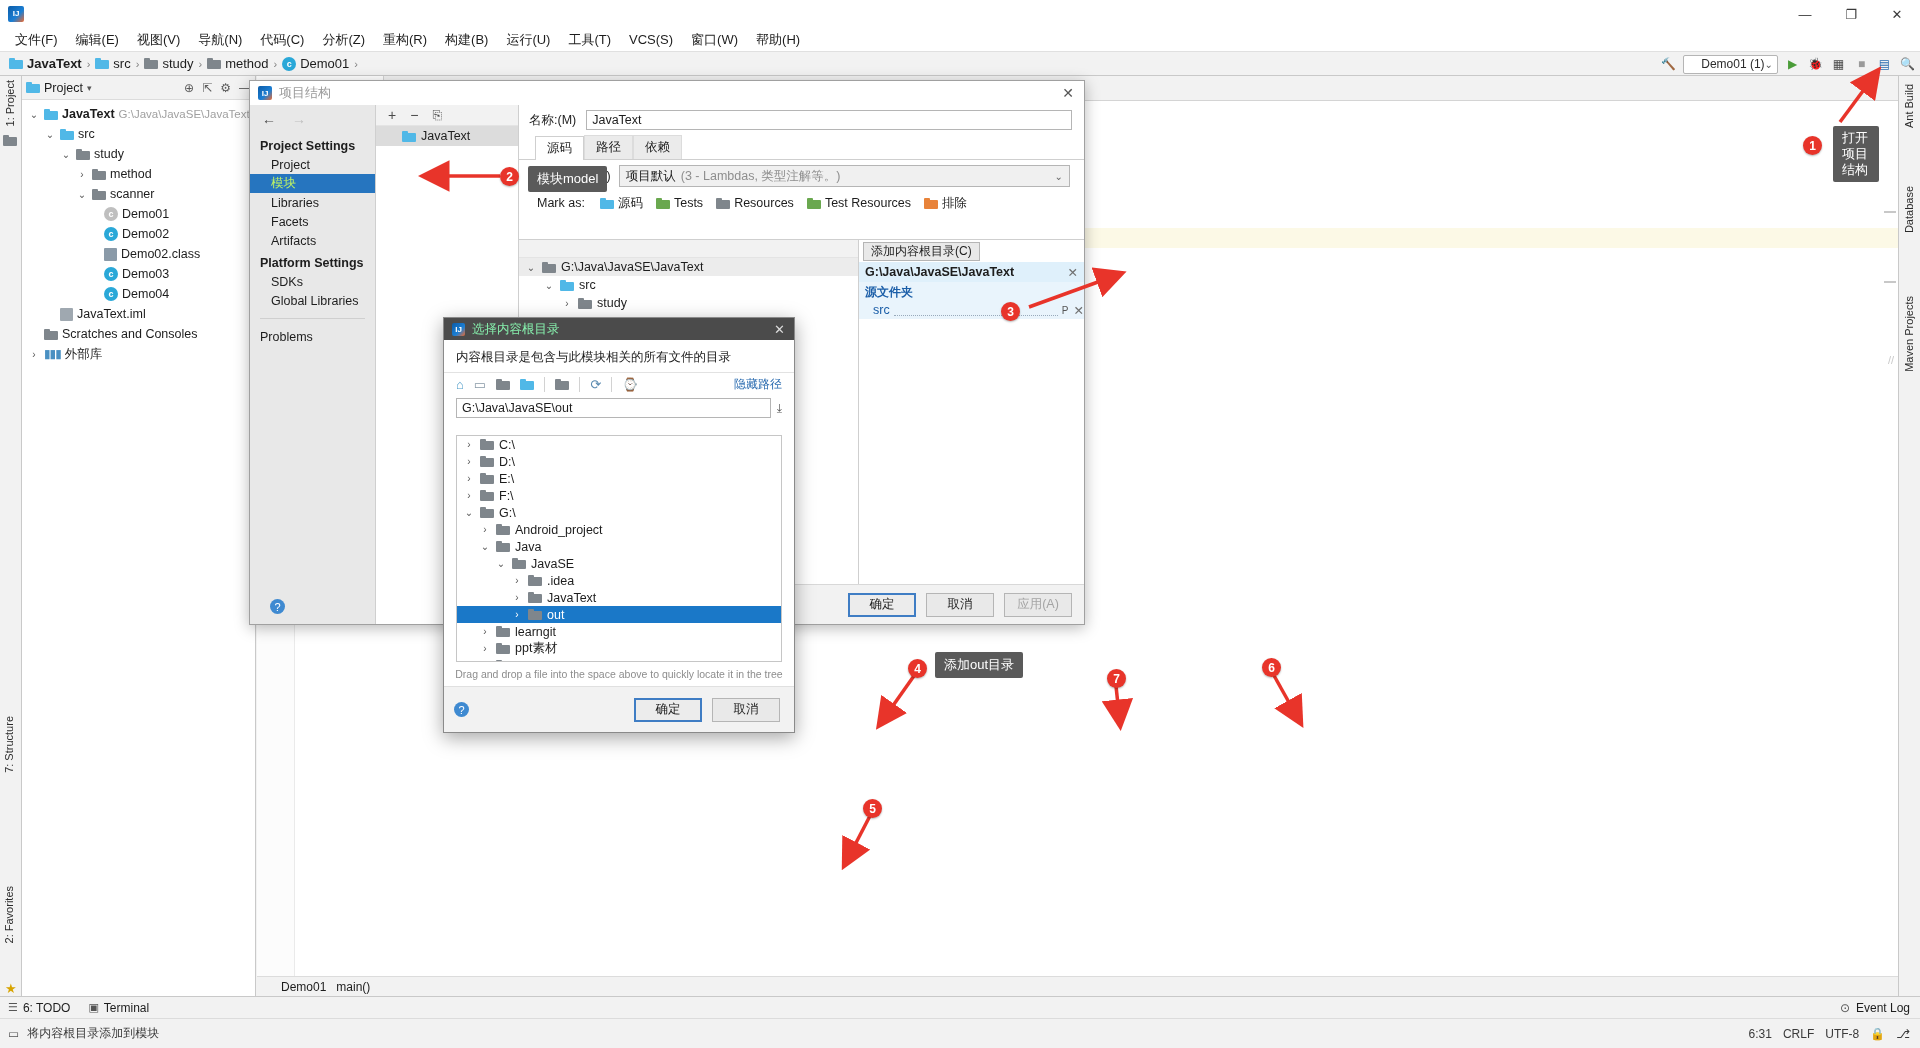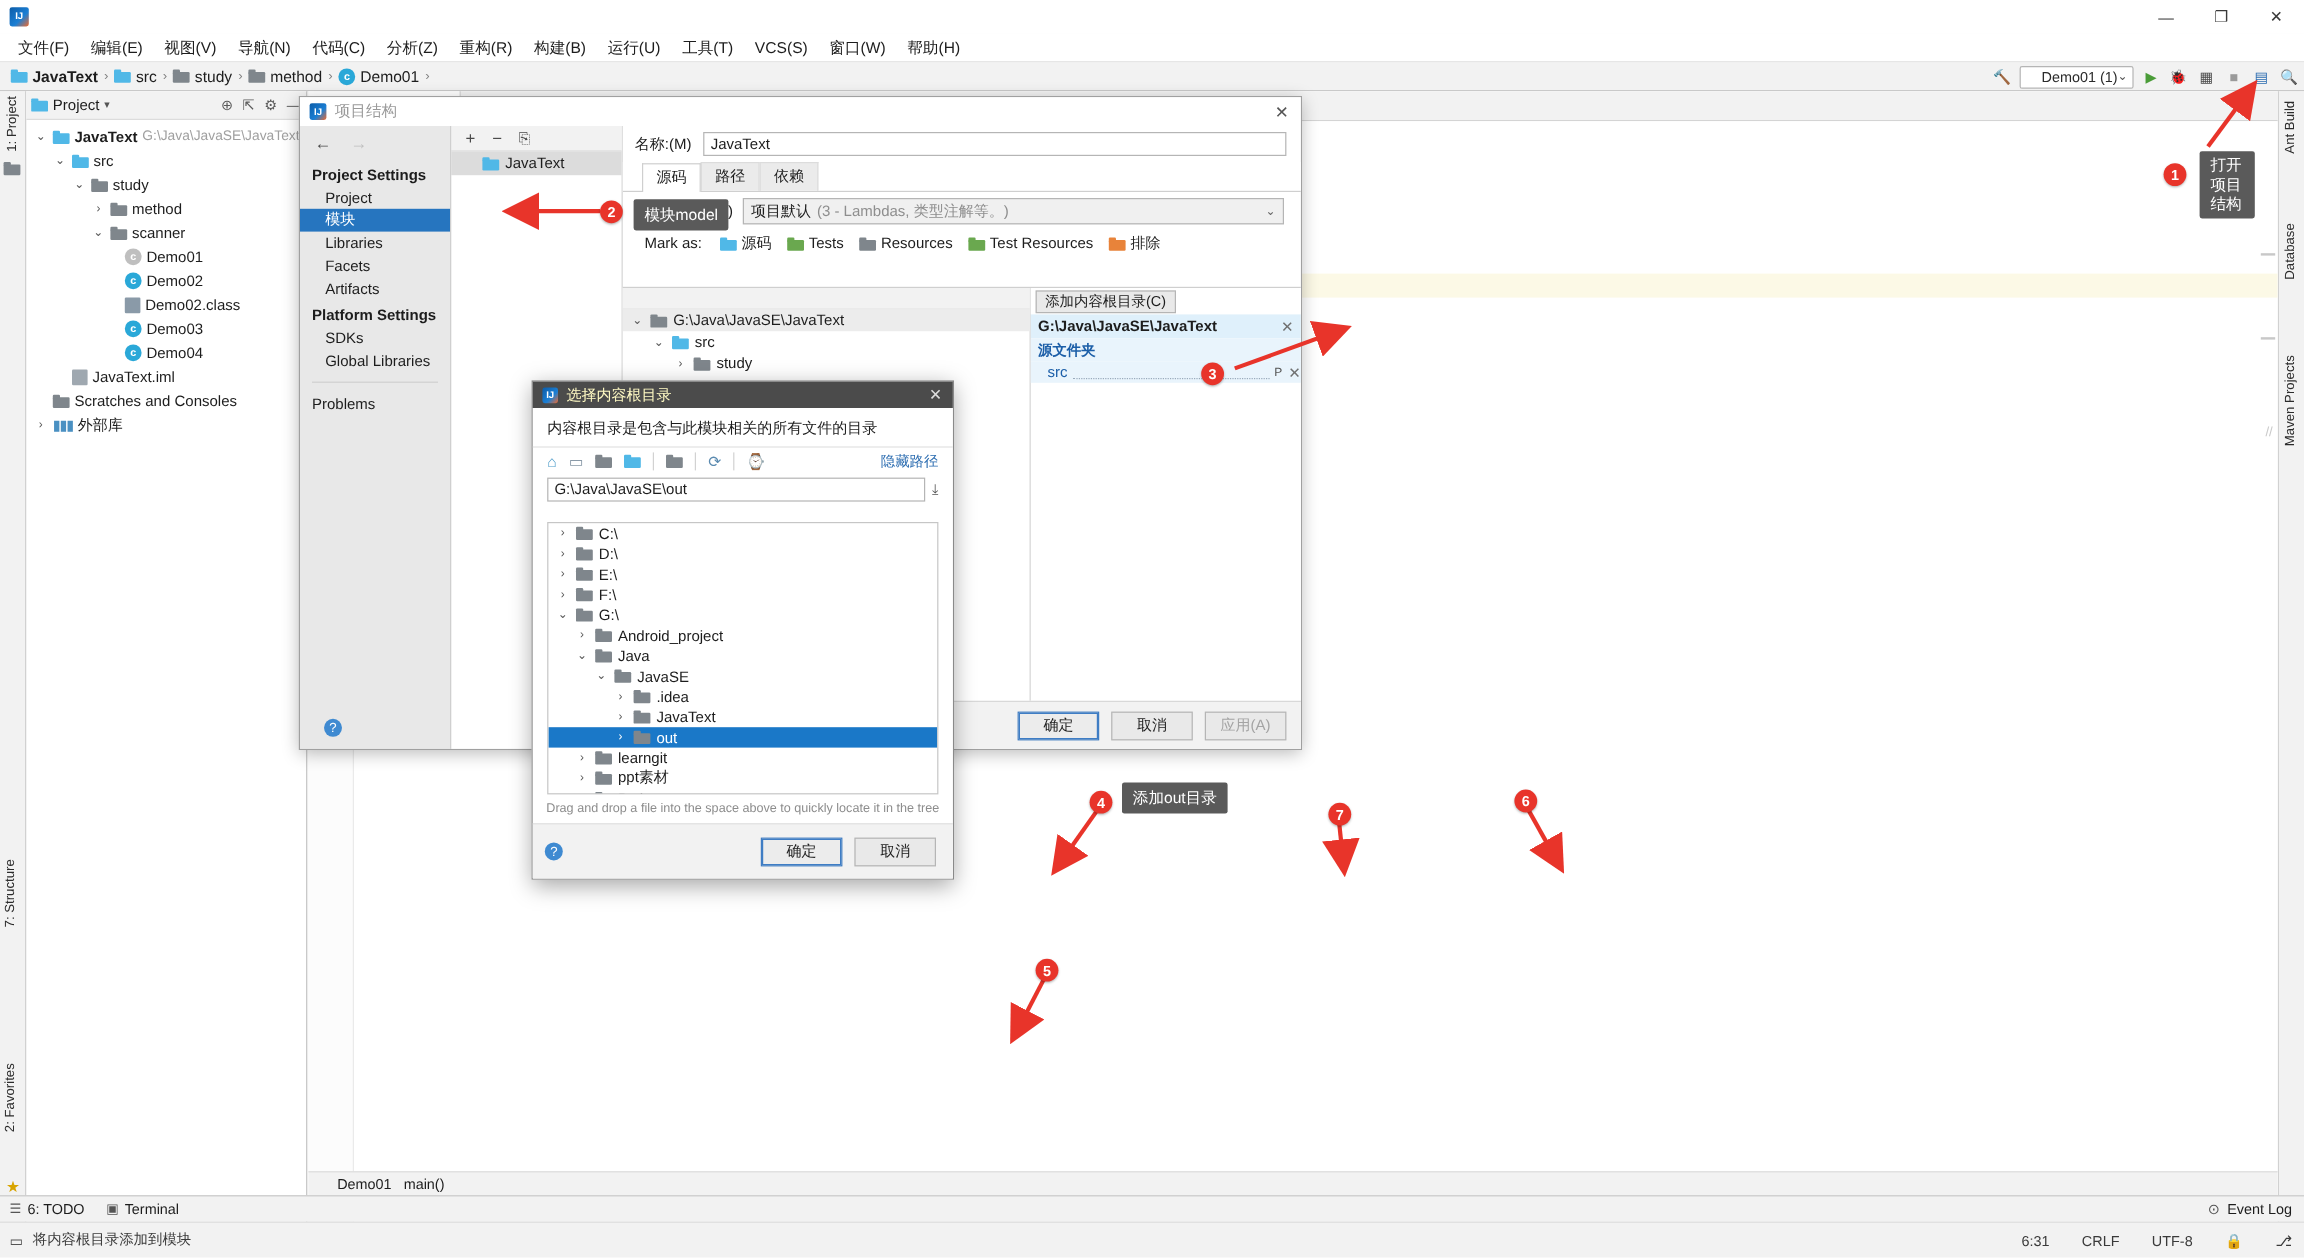--- a/index.html
+++ b/index.html
@@ -130,21 +130,21 @@
     height:24px; background:#ffffff; display:flex; align-items:center; gap:7px; padding-left:8px;
   }
   .ps-title .ttl { color:#9a9a9a; font-size:13px; }
   .ps-close { margin-left:auto; margin-right:10px; color:#555; font-size:14px; }
   .ps-body { position:absolute; left:0; top:24px; right:0; bottom:0; display:flex; }
   .ps-sidebar { width:126px; background:#e8e8e8; border-right:1px solid #cfcfcf; position:relative; }
   .ps-navrow { height:28px; display:flex; align-items:center; gap:16px; padding-left:12px; color:#4a4a4a; font-size:14px; }
   .ps-navrow .dis { color:#bfbfbf; }
   .ps-group { padding:6px 0 2px 10px; font-weight:bold; font-size:12.5px; color:#1d1d1d; }
   .ps-item { height:19px; display:flex; align-items:center; padding-left:21px; font-size:12.5px; color:#1d1d1d; }
-  .ps-item.sel { background:#2675bf; color:#ffffff;text-align:center; }
+  .ps-item.sel { background:#2675bf; color:#bef264;text-align:center; }
   .ps-sep { height:1px; background:#cfcfcf; margin:8px 10px; }
   .ps-modlist { width:143px; background:#ffffff; border-right:1px solid #cfcfcf; }
   .ps-modtoolbar { height:21px; background:#f2f2f2; display:flex; align-items:center; gap:14px; padding-left:12px;
                    color:#4a4a4a; font-size:14px; border-bottom:1px solid #e4e4e4; }
   .ps-modrow { height:20px; display:flex; align-items:center; gap:5px; padding-left:26px; font-size:12.5px; background:#dcdcdc; }
   .ps-detail { flex:1; background:#ffffff; position:relative; }
 
   .detail-name { height:30px; display:flex; align-items:center; gap:10px; padding:0 12px 0 10px; }
   .detail-name .lbl { font-size:12.5px; }
   .detail-name input {
@@ -193,21 +193,21 @@
   }
   .btn.primary { border:1px solid #3f7dc4; box-shadow:0 0 0 1px #3f7dc4 inset; background:#ececec; }
   .btn.disabled { color:#a4a4a4; }
 
   
   .fcdialog {
     position:absolute; left:443px; top:317px; width:352px; height:416px;
     background:#f2f2f2; border:1px solid #8a8a8a; box-shadow:0 5px 18px rgba(0,0,0,.35);
   }
   .fc-title { height:22px; background:#4b4b4b; display:flex; align-items:center; gap:7px; padding-left:8px; }
-  .fc-title .ttl { color:#fef9c3; font-size:12.5px; }
+  .fc-title .ttl { color:#86efac; font-size:12.5px; }
   .fc-title .x { margin-left:auto; margin-right:9px; color:#ddd; font-size:13px; }
   .fc-body{ position:absolute; left:0; right:0; top:22px; bottom:0; background:#ffffff; }
   .fc-desc { padding:9px 12px 6px 12px; font-size:12.5px; color:#1d1d1d; }
   .fc-toolbar { height:24px; display:flex; align-items:center; gap:10px; padding:0 12px;
                 border-top:1px solid #e2e2e2; position:relative; }
   .fc-toolbar .sep { width:1px; height:15px; background:#d2d2d2; }
   .hidepath { margin-left:auto; color:#2b6cb0; font-size:12px; }
   .fc-pathrow { display:flex; align-items:center; gap:6px; padding:0 12px; height:24px; }
   .fc-pathrow input {
     flex:1; height:20px; border:1px solid #b5b5b5; background:#fff; padding:0 5px;
@@ -223,21 +223,21 @@
 
   
   .bottombar {
     position:absolute; left:0; bottom:30px; width:1920px; height:22px; background:#f2f2f2;
     border-top:1px solid #c9c9c9; display:flex; align-items:center; padding-left:8px; gap:18px; font-size:12px;
   }
   .statusbar {
     position:absolute; left:0; bottom:0; width:1920px; height:30px; background:#f2f2f2;
     border-top:1px solid #dcdcdc; display:flex; align-items:center; padding-left:8px; font-size:12px; color:#3a3a3a;
   }
-  .status-right { margin-left:auto; display:flex; align-items:center; gap:27px; padding-right:10px; color:#3a3a3a; }
+  .status-right { margin-left:auto; display:flex; align-items:center; gap:11px; padding-right:10px; color:#3a3a3a; }
   .bcrumb-bar {
     position:absolute; left:257px; bottom:52px; width:1641px; height:20px; background:#f2f2f2;
     border-top:1px solid #dcdcdc; display:flex; align-items:center; gap:10px; padding-left:24px; font-size:12px;
   }
 
   
   .marker {
     position:absolute; width:19px; height:19px; border-radius:50%; background:#e8342a; color:#fff;
     font-size:12px; font-weight:bold; display:flex; align-items:center; justify-content:center;
     box-shadow:0 1px 2px rgba(0,0,0,.3); z-index:60;

